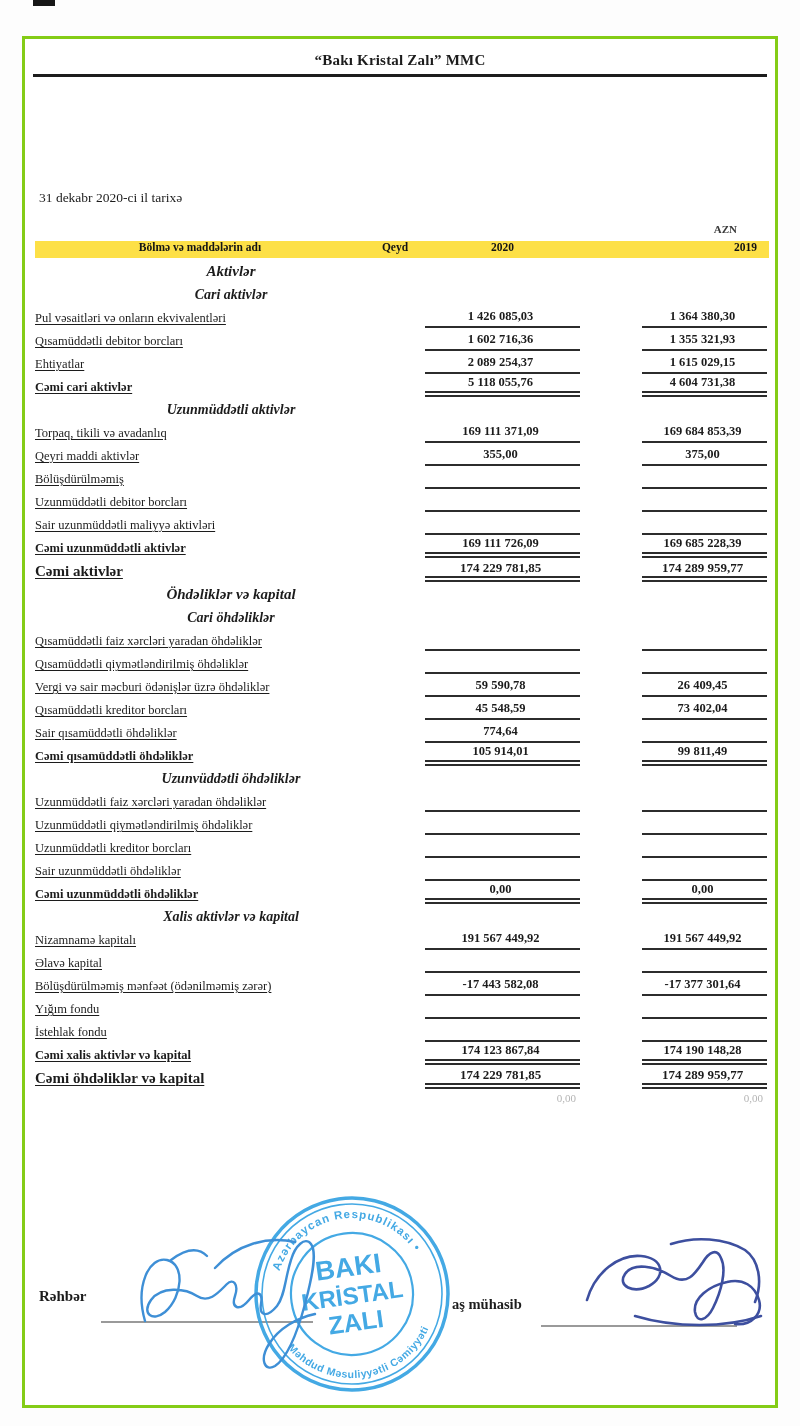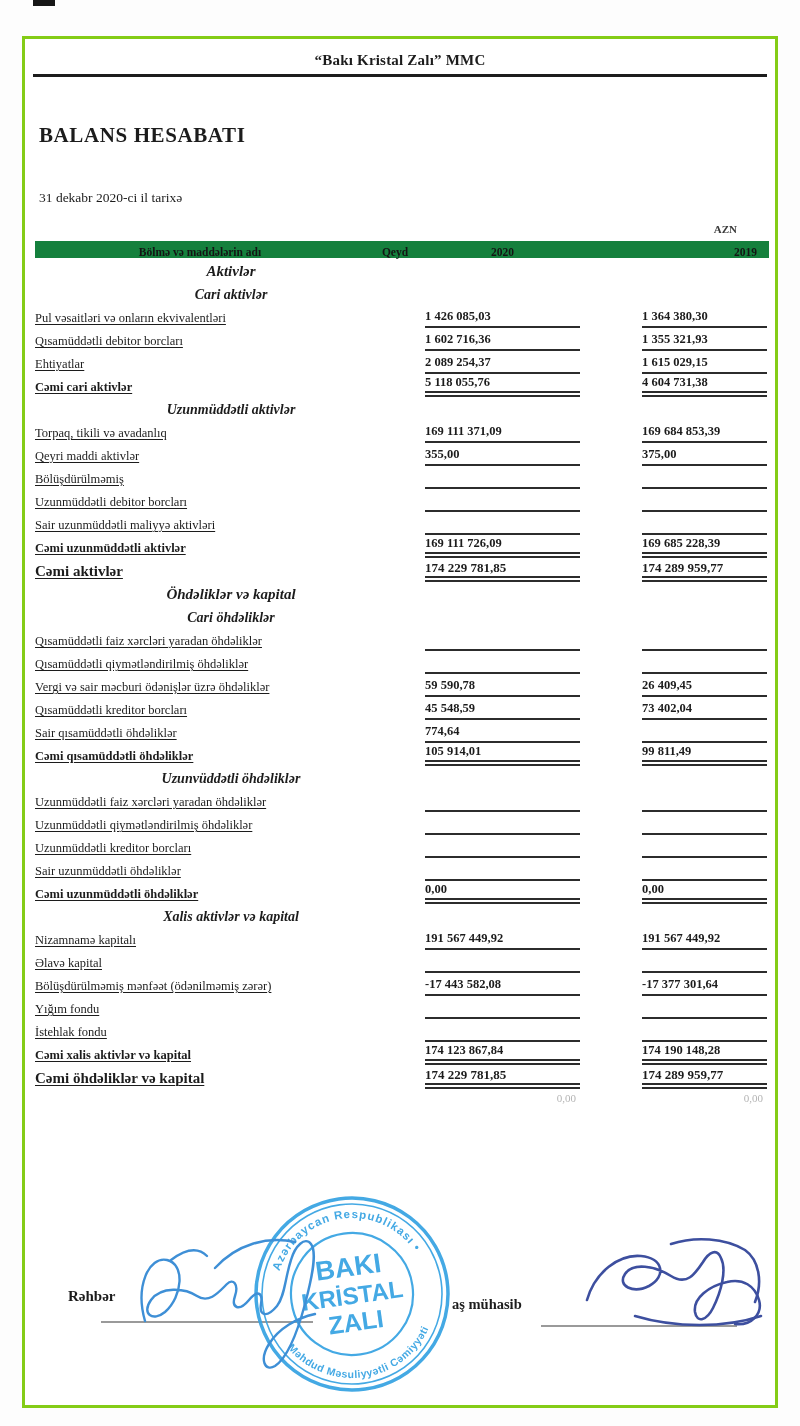--- a/index.html
+++ b/index.html
@@ -14,72 +14,71 @@
     position:absolute;left:22px;top:36px;width:750px;height:1366px;
     border:3px solid #84cc16;background:#ffffff;box-sizing:content-box;
   }
   .company{position:absolute;top:13px;left:0;width:100%;text-align:center;
     font-weight:bold;font-size:15px;letter-spacing:0.2px;}
   .company-rule{position:absolute;top:35px;left:8px;width:734px;height:3px;background:#1d1d1d;}
   .doc-title{position:absolute;top:84px;left:14px;font-size:21px;font-weight:bold;letter-spacing:0.6px;}
   .doc-date{position:absolute;top:151px;left:14px;font-size:13.5px;}
   .azn{position:absolute;top:184px;right:38px;font-size:11px;font-weight:bold;color:#3a3a3a;}
 
-  .thead{position:absolute;top:202px;left:10px;width:734px;height:17px;background:#15803d;
-    display:flex;align-items:flex-end;font-weight:bold;font-size:11.5px;color:#141414;}
+  .thead{position:absolute;top:202px;left:10px;width:734px;height:17px;background:#fde047;
+    display:flex;align-items:flex-start;font-weight:bold;font-size:11.5px;color:#141414;}
   .thead .h-name{width:330px;text-align:center;}
   .thead .h-note{width:60px;text-align:center;}
   .thead .h-2020{width:155px;text-align:center;}
   .thead .h-gap{width:62px;}
   .thead .h-2019{width:125px;text-align:right;padding-right:10px;box-sizing:border-box;}
 
   .tbody{position:absolute;top:220px;left:10px;width:734px;}
   .trow{display:flex;align-items:flex-end;height:23px;}
   .trow.grand{height:24px;}
   .cell{box-sizing:border-box;}
   .c-heading{width:392px;text-align:center;font-weight:bold;font-style:italic;font-size:14px;padding-bottom:2px;}
   .trow.section .c-heading{font-size:15px;}
   .c-label{width:330px;font-size:12.5px;white-space:nowrap;overflow:hidden;
     text-decoration:underline;text-decoration-thickness:1px;text-underline-offset:2px;padding-bottom:2px;}
   .c-note{width:60px;}
-  .c-val{width:155px;text-align:left;font-weight:bold;font-size:12.5px;line-height:1.25;
+  .c-val{width:155px;text-align:center;font-weight:bold;font-size:12.5px;line-height:1.25;
     border-bottom:2px solid #2c2c2c;padding:0 4px 1px 0;}
   .c-gap{width:62px;}
   .c-v2019{width:125px;}
   .trow.total .c-label,.trow.grand .c-label{font-weight:bold;}
   .trow.grand .c-label{font-size:15px;}
   .trow.total .c-val,.trow.grand .c-val{border-bottom:6px double #2c2c2c;padding-bottom:0;}
   .trow.grand .c-val{font-size:13px;}
   .foot-row{display:flex;height:18px;align-items:center;}
   .f-sp1{width:390px;}
   .f-val{width:155px;text-align:right;color:#b4b4b4;font-size:11px;padding-right:4px;box-sizing:border-box;}
   .f-gap{width:62px;}
   .f-v2019{width:125px;}
 
   .sig-area{position:absolute;left:0;top:1145px;width:100%;height:240px;}
-  .sig-label-left{position:absolute;left:14px;top:104px;font-weight:bold;font-size:15px;margin-left:29px;}
+  .sig-label-left{position:absolute;left:14px;top:104px;font-weight:bold;font-size:15px;}
   .sig-line-left{position:absolute;left:76px;top:137px;width:212px;height:2px;background:#9a9a9a;}
   .sig-label-right{position:absolute;left:427px;top:112px;font-weight:bold;font-size:14.5px;}
   .sig-line-right{position:absolute;left:516px;top:141px;width:196px;height:2px;background:#9a9a9a;}
   .stamp{position:absolute;left:227px;top:10px;width:200px;height:200px;transform:rotate(-8deg);opacity:0.92;}
   .stamp text{font-family:"Liberation Sans","DejaVu Sans",sans-serif;}
   .sig-left-svg{position:absolute;left:102px;top:42px;width:205px;height:145px;}
   .sig-right-svg{position:absolute;left:550px;top:48px;width:195px;height:105px;}
 </style>
 </head>
 <body>
 
 <div class="artifact-top"></div>
 
 <div class="frame">
 
   <div class="company">“Bakı Kristal Zalı” MMC</div>
   <div class="company-rule"></div>
 
-  <div class="doc-title">BALANS HESABATI</div>
   <div class="doc-date">31 dekabr 2020-ci il tarixə</div>
   <div class="azn">AZN</div>
 
   <div class="thead">
     <div class="h-name">Bölmə və maddələrin adı</div>
     <div class="h-note">Qeyd</div>
     <div class="h-2020">2020</div>
     <div class="h-gap"></div>
     <div class="h-2019">2019</div>
   </div>

